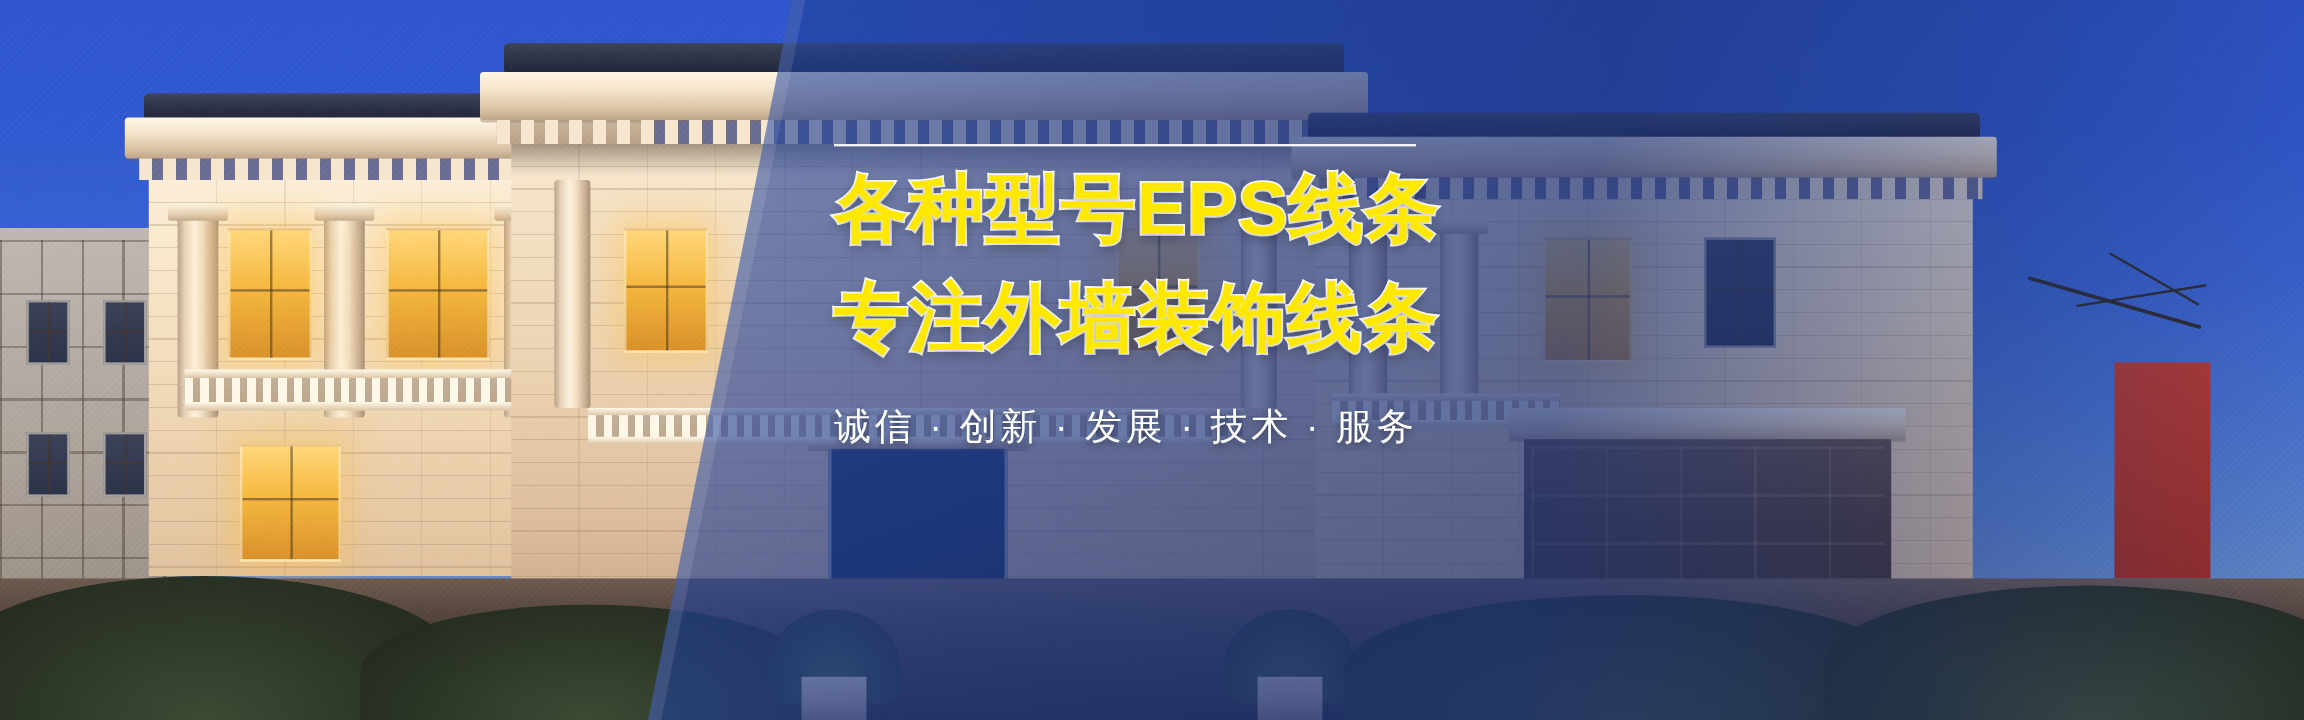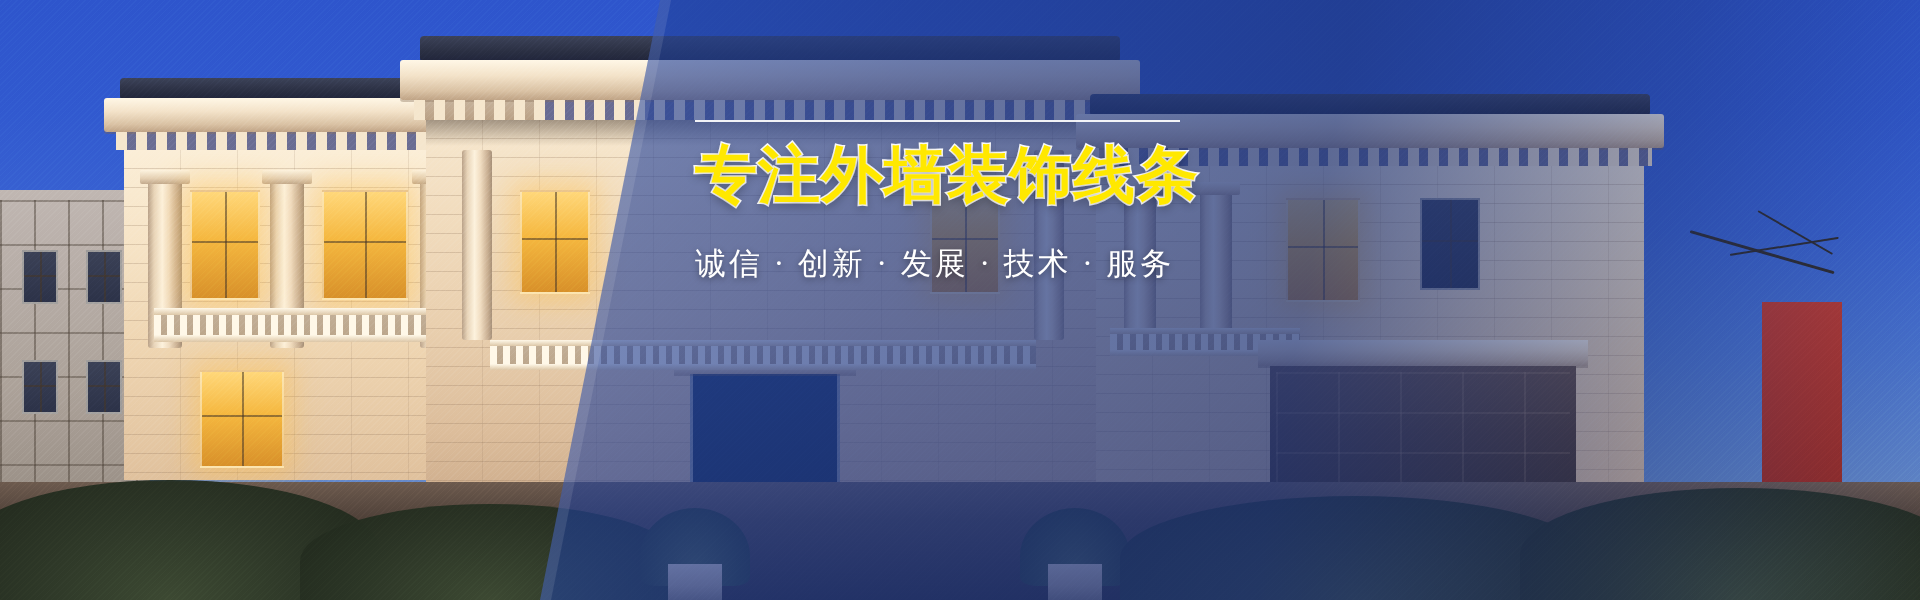--- a/index.html
+++ b/index.html
@@ -299,30 +299,29 @@
     letter-spacing: 1px;
     color: #ffe800;
     margin: 0;
     white-space: nowrap;
     -webkit-text-stroke: 3px #ffffff;
     paint-order: stroke fill;
     text-shadow:
       0 0 1px #ffffff,
       0 4px 10px rgba(0,0,0,.30);
   }
-  .headline + .headline { margin-top: 12px; }
+  .headline + .headline { margin-top: 22px; }
   .tagline {
     margin: 34px 0 0 0;
     font-size: 31px;
     letter-spacing: 3px;
     color: #ffffff;
     font-weight: 400;
     text-shadow: 0 2px 6px rgba(0,0,0,.40);
     white-space: nowrap;
-    font-family: Liberation Serif, serif;
   }
 </style>
 </head>
 <body>
 
 <div class="banner">
 
   <div class="sky"></div>
   <div class="sky-glow"></div>
 
@@ -462,17 +461,18 @@
   <div class="hedge" style="left:1120px; width:470px; height:104px;"></div>
   <div class="hedge" style="left:1520px; width:440px; height:112px;"></div>
 
   <div class="hatch"></div>
 
   <div class="panel"></div>
   <div class="panel-edge"></div>
 
   <div class="content">
     <div class="rule"></div>
+    <h1 class="headline">各种型号EPS线条</h1>
     <h1 class="headline">专注外墙装饰线条</h1>
     <p class="tagline">诚信 · 创新 · 发展 · 技术 · 服务</p>
   </div>
 
 </div>
 
 </body></html>

